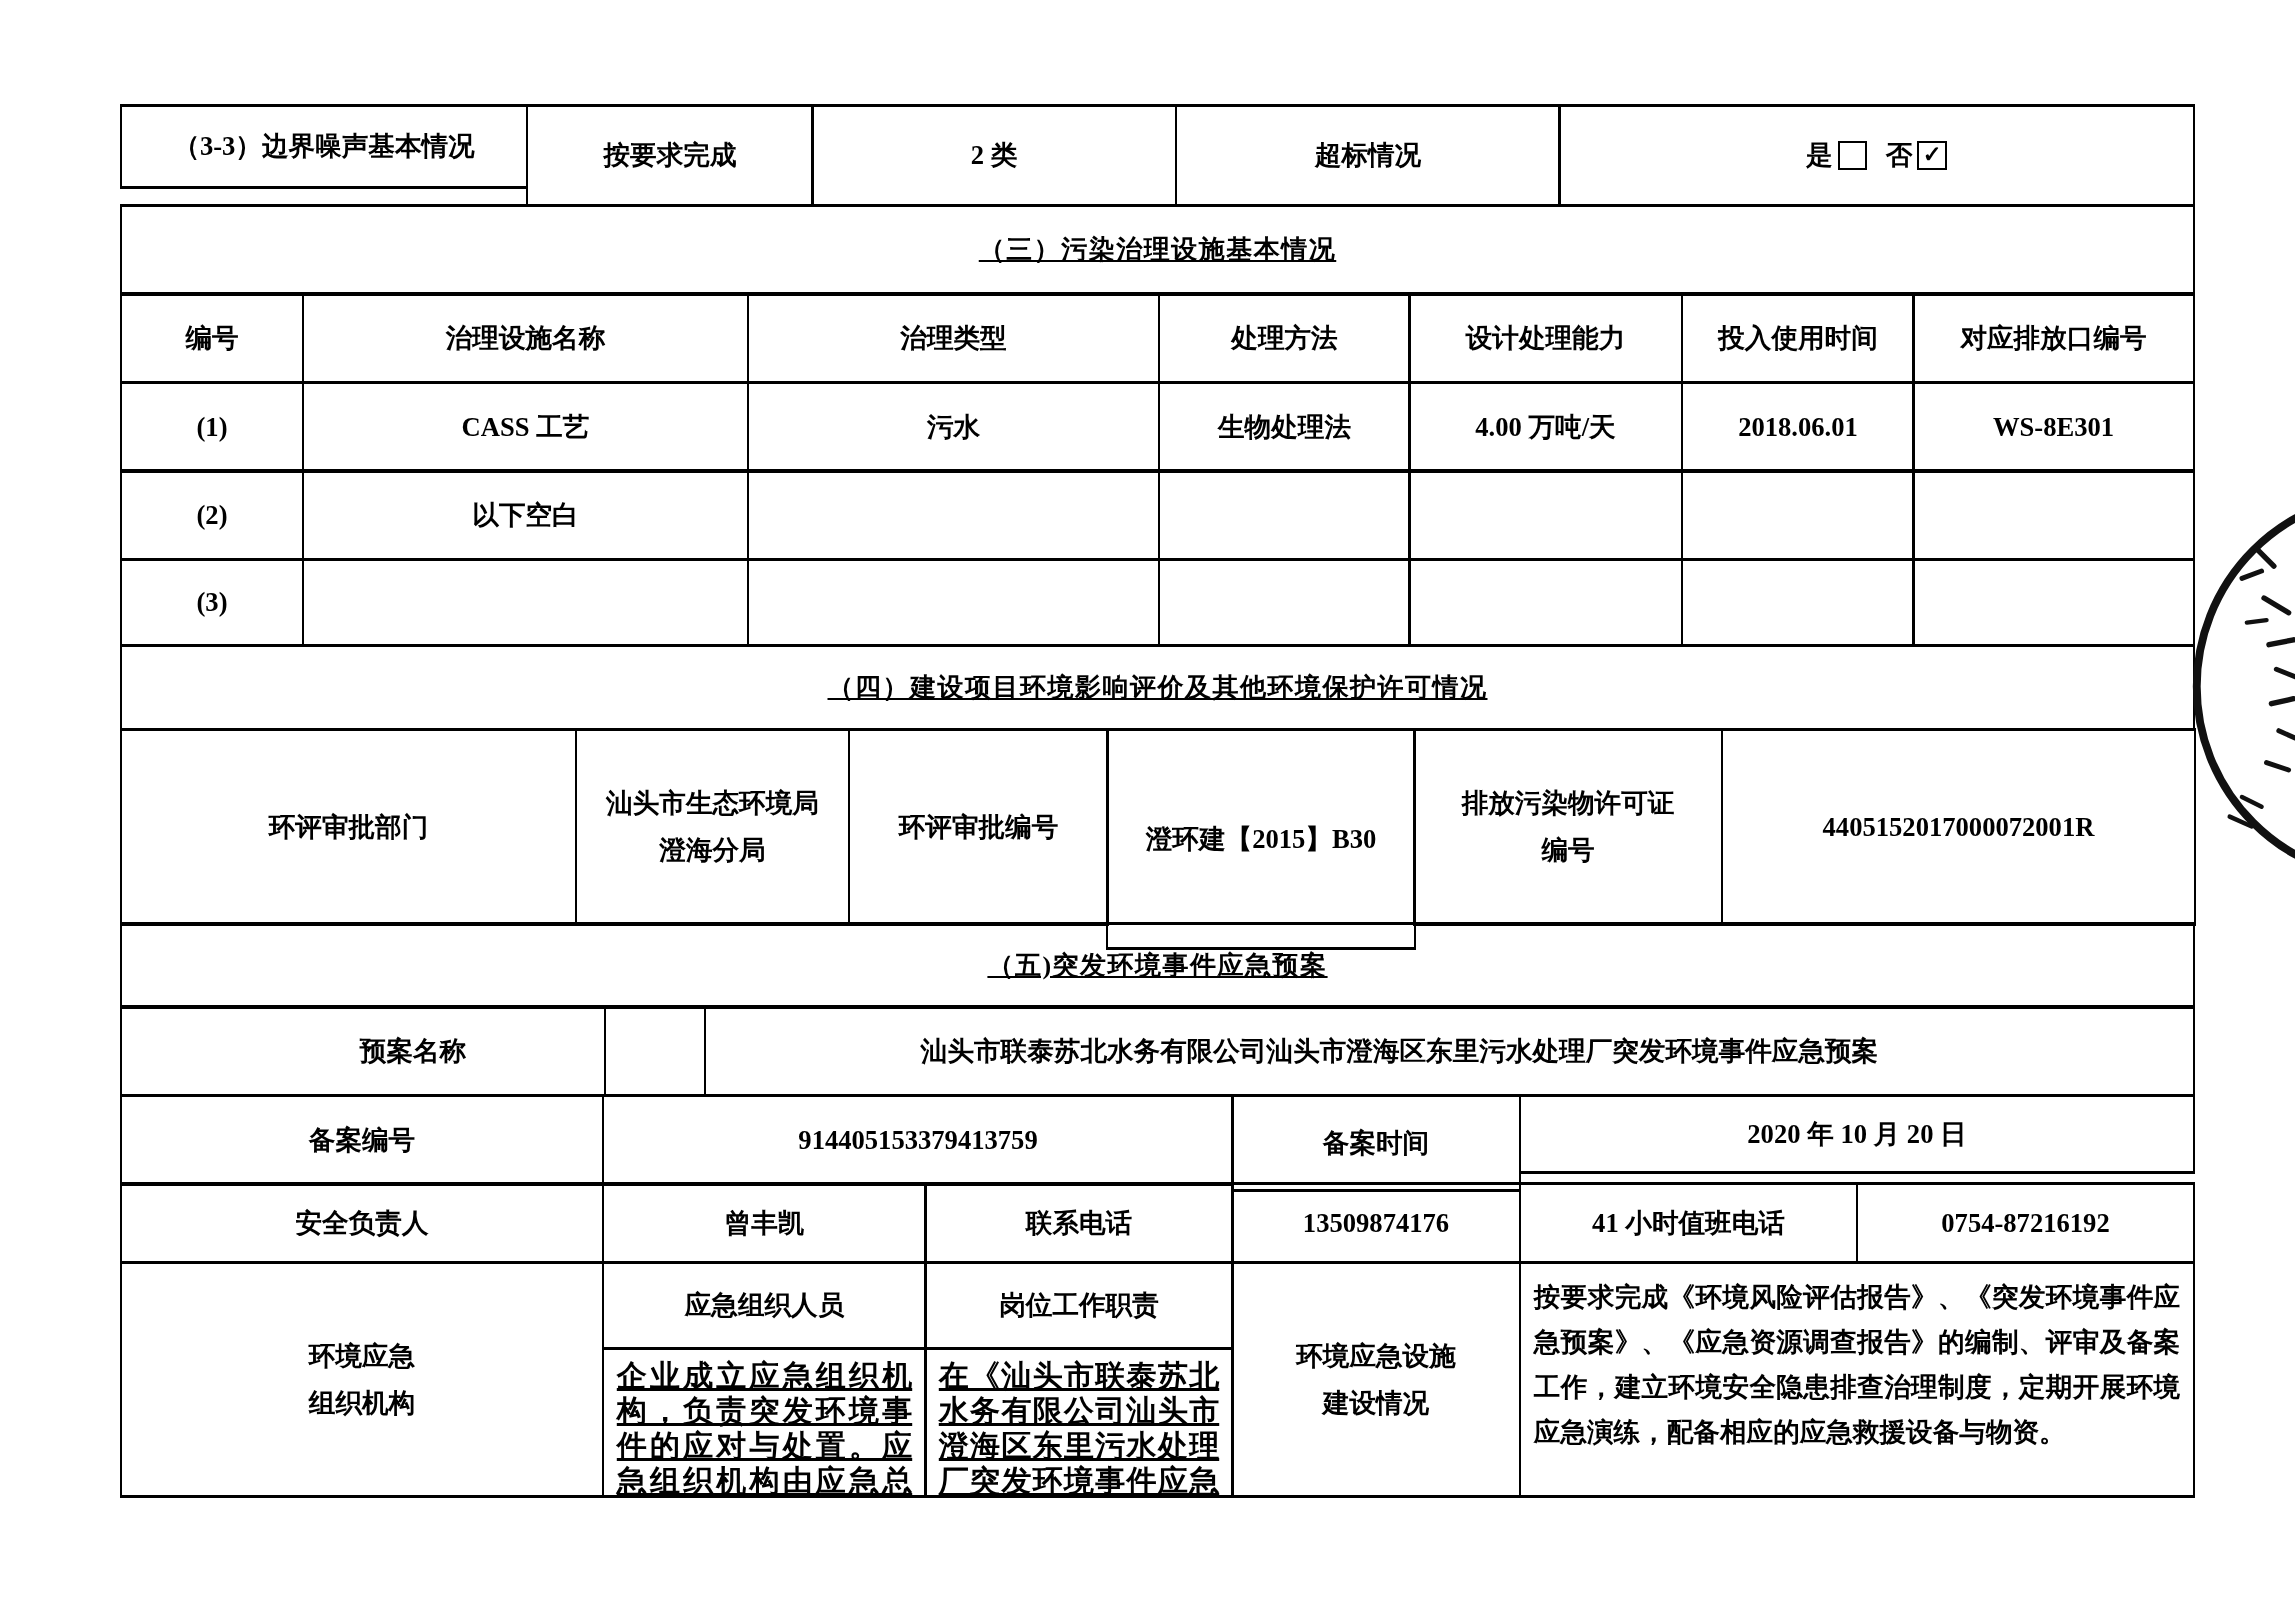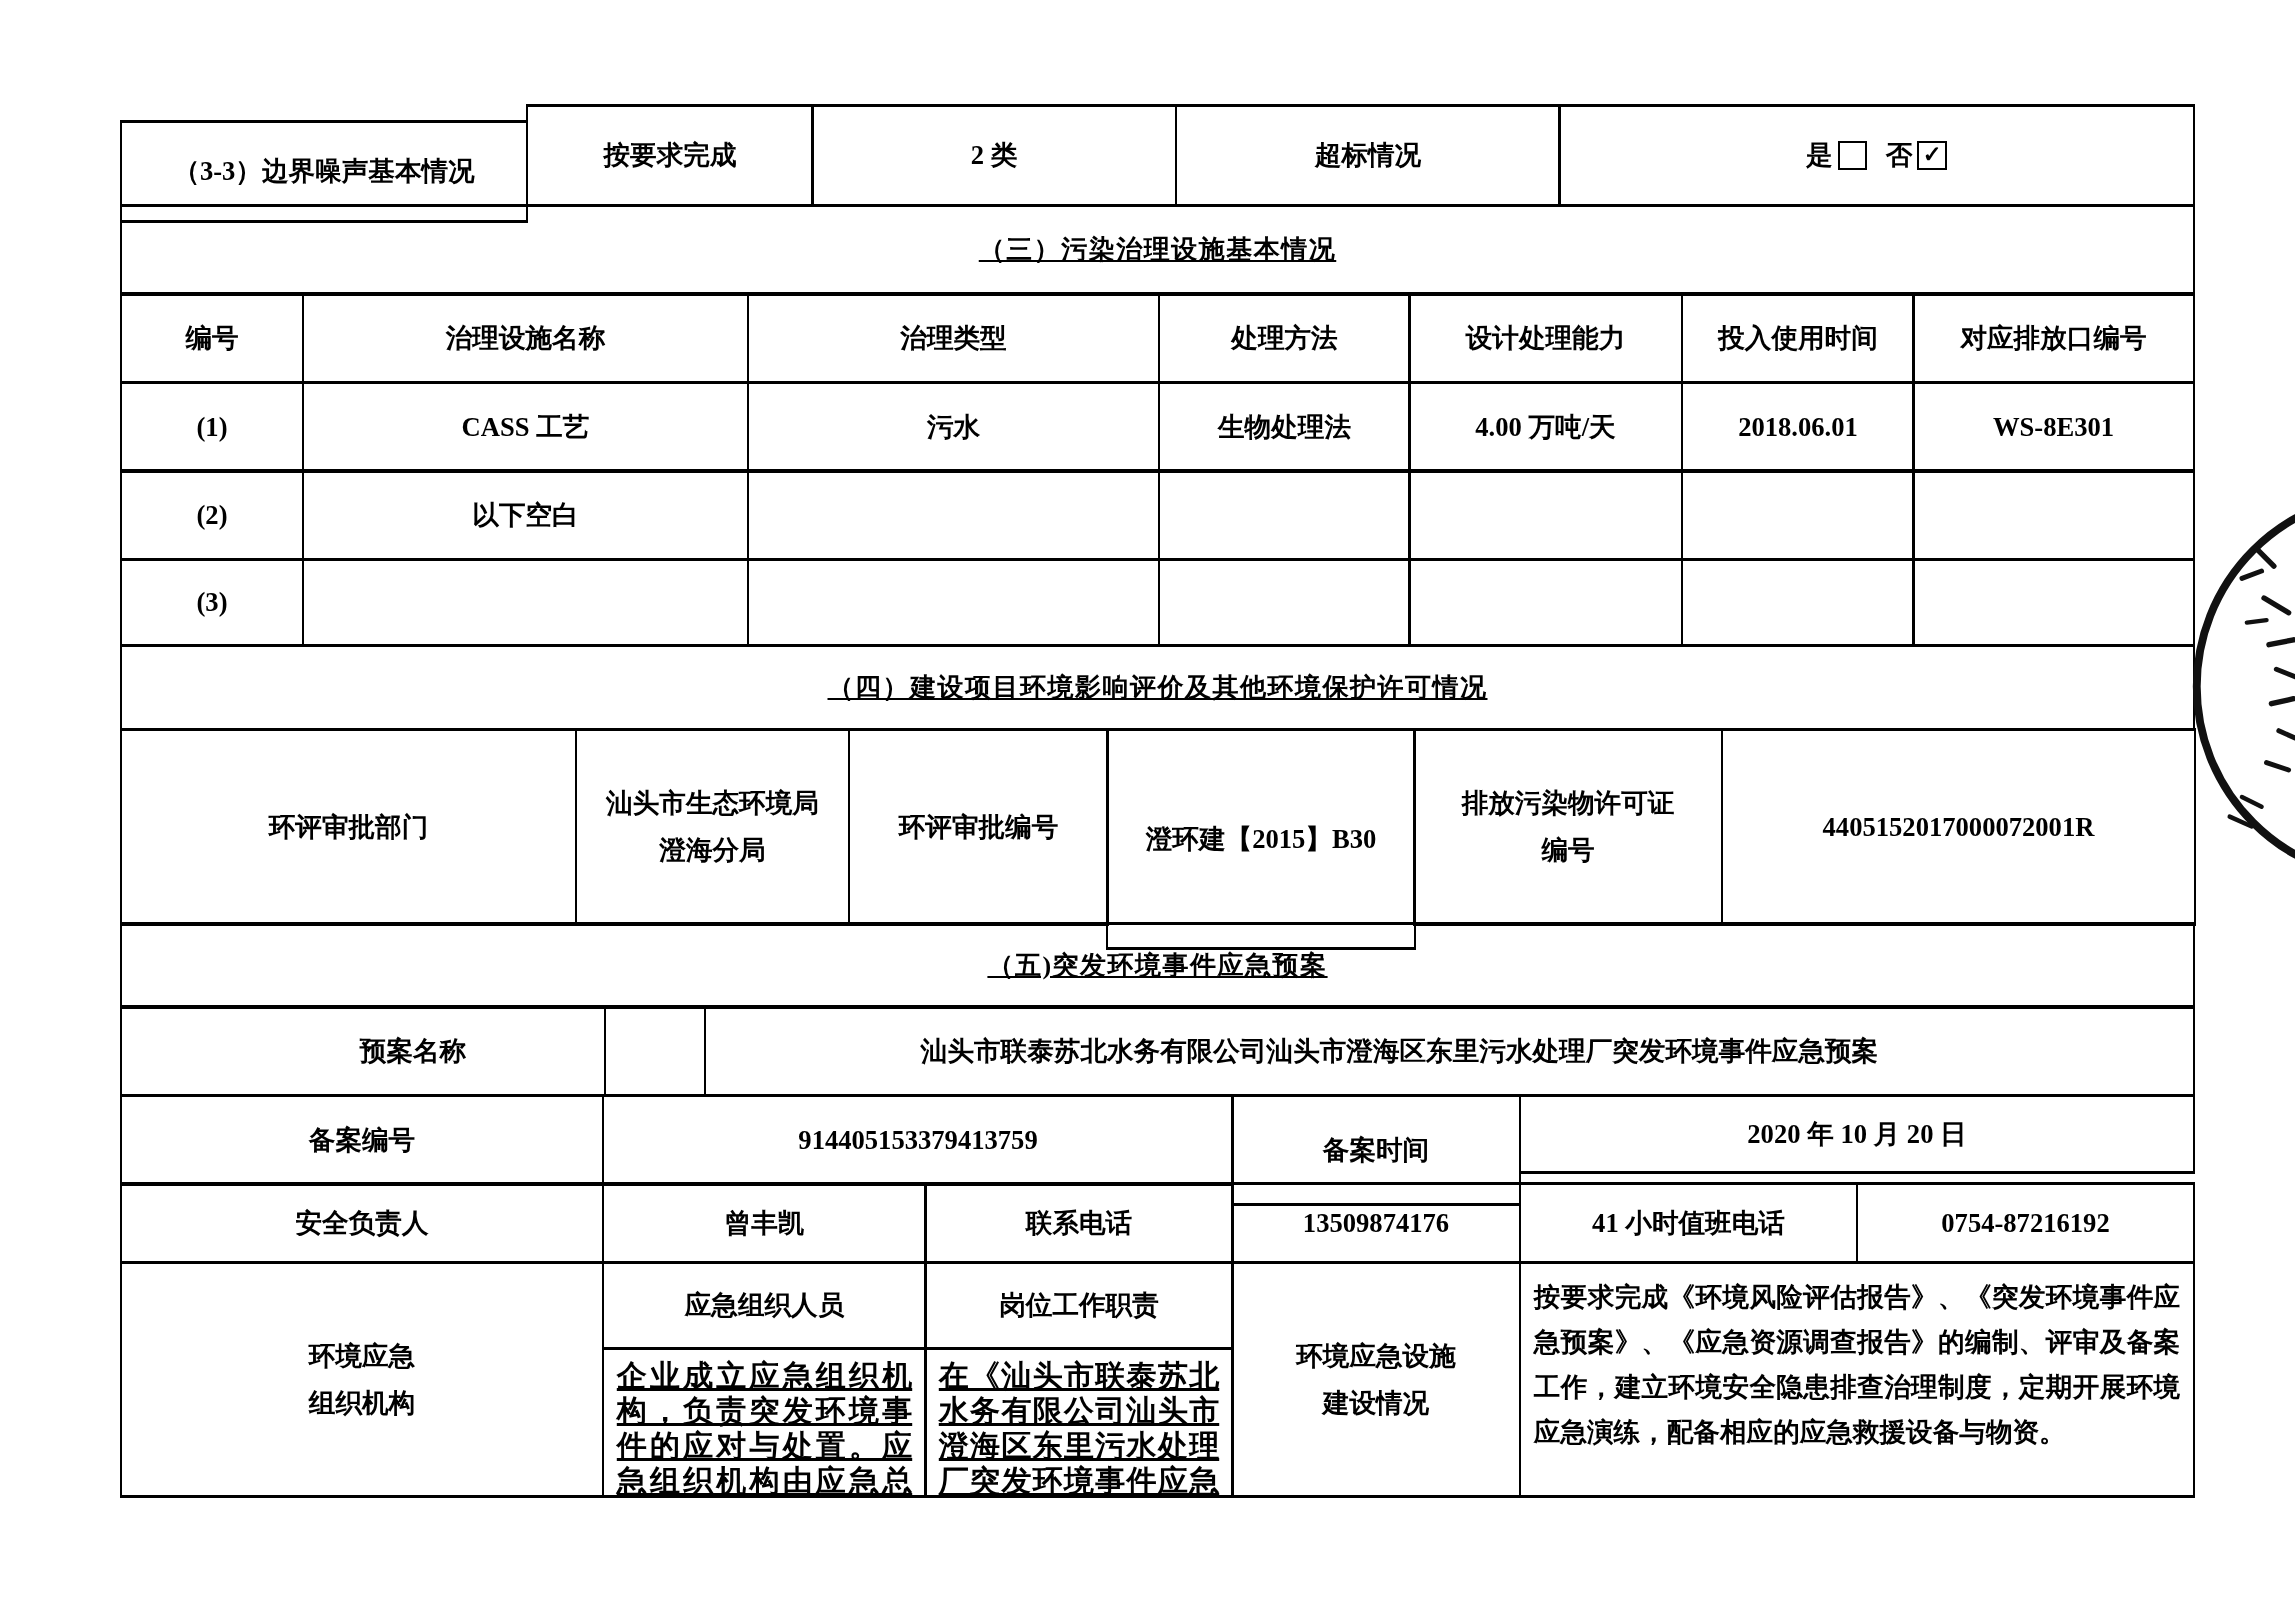--- a/index.html
+++ b/index.html
@@ -20,21 +20,21 @@
        font-size:22.6px;line-height:1;vertical-align:middle;}
   .chk-gap{display:inline-block;width:18.7px;}
   .stamp{position:absolute;left:2183px;top:497px;width:112px;height:374px;}
 </style>
 </head>
 <body>
 
 <div class="page">
   <div class="table">
 
-    <div class="cell" style="left:0px;top:16px;width:408px;height:103px">（3-3）边界噪声基本情况</div>
+    <div class="cell" style="left:0px;top:0px;width:408px;height:85px">（3-3）边界噪声基本情况</div>
     <div class="cell" style="left:406px;top:0px;width:288px;height:103px">按要求完成</div>
     <div class="cell" style="left:691px;top:0px;width:366px;height:103px">2 类</div>
     <div class="cell" style="left:1055px;top:0px;width:386px;height:103px">超标情况</div>
     <div class="cell" style="left:1438px;top:0px;width:637px;height:103px">
       <span>是</span>
       <span class="chk"></span>
       <span class="chk-gap"></span>
       <span>否</span>
       <span class="chk">✓</span>
     </div>
@@ -84,21 +84,21 @@
 编号</div>
     <div class="cell" style="left:1601px;top:624px;width:475px;height:198px">4405152017000072001R</div>
 
     <div class="cell title" style="left:0px;top:818px;width:2075px;height:87px">（五)突发环境事件应急预案</div>
 
     <div class="cell" style="left:0px;top:901px;width:586px;height:92px">预案名称</div>
     <div class="cell" style="left:484px;top:901px;width:1591px;height:92px">汕头市联泰苏北水务有限公司汕头市澄海区东里污水处理厂突发环境事件应急预案</div>
 
     <div class="cell" style="left:0px;top:990px;width:484px;height:92px">备案编号</div>
     <div class="cell" style="left:482px;top:990px;width:632px;height:92px">914405153379413759</div>
-    <div class="cell" style="left:1111px;top:990px;width:290px;height:112px">备案时间</div>
+    <div class="cell" style="left:1111px;top:990px;width:290px;height:98px">备案时间</div>
     <div class="cell" style="left:1399px;top:990px;width:676px;height:80px">2020 年 10 月 20 日</div>
 
     <div class="cell" style="left:0px;top:1078px;width:484px;height:82px">安全负责人</div>
     <div class="cell" style="left:482px;top:1078px;width:325px;height:82px">曾丰凯</div>
     <div class="cell" style="left:804px;top:1078px;width:310px;height:82px">联系电话</div>
     <div class="cell" style="left:1111px;top:1078px;width:290px;height:82px">13509874176</div>
     <div class="cell" style="left:1399px;top:1078px;width:339px;height:82px">41 小时值班电话</div>
     <div class="cell" style="left:1736px;top:1078px;width:339px;height:82px">0754-87216192</div>
 
     <div class="cell" style="left:0px;top:1157px;width:484px;height:237px">环境应急

